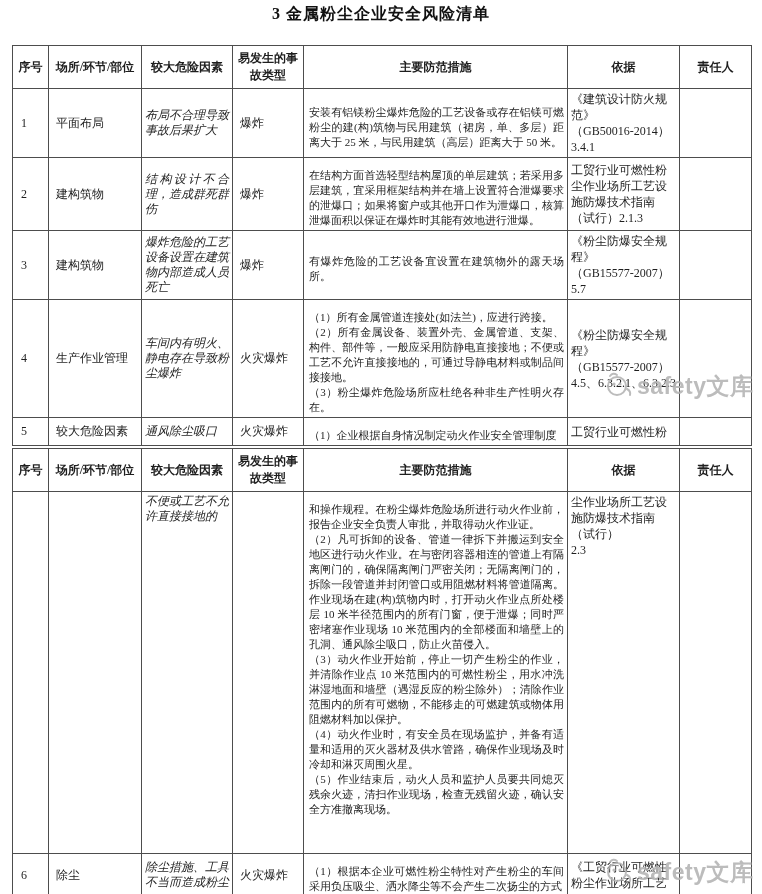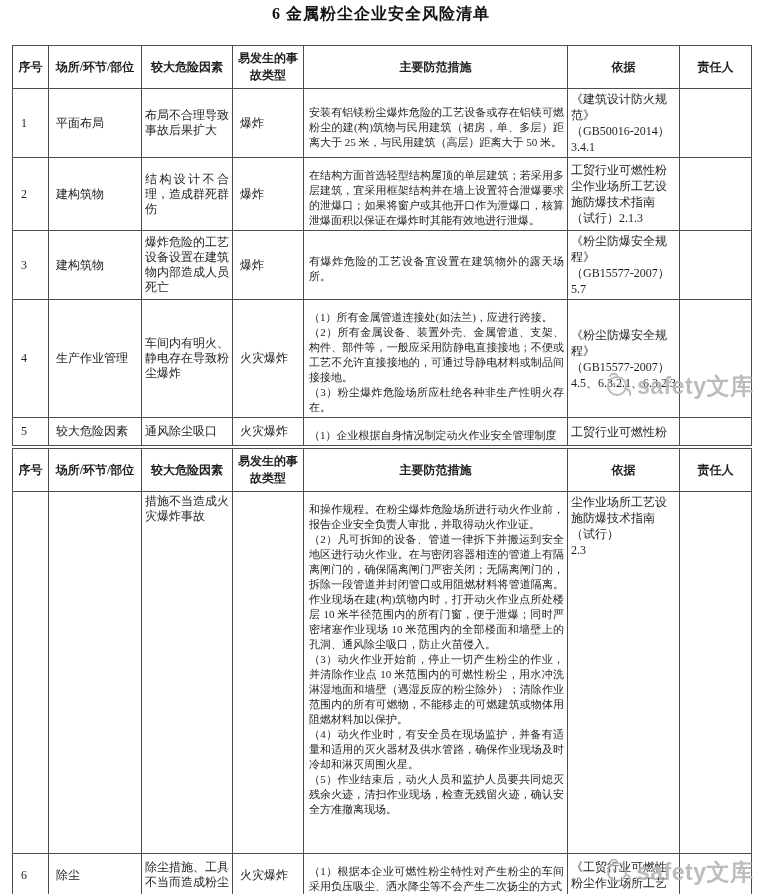--- a/index.html
+++ b/index.html
@@ -31,41 +31,41 @@
   #t0 tbody tr:nth-child(1){height:57px;}
   #t0 tbody tr:nth-child(2){height:68px;}
   #t0 tbody tr:nth-child(3){height:64px;}
   #t0 tbody tr:nth-child(4){height:114px;}
   #t0 tbody tr:nth-child(5){height:22px;}
   #t1 tbody tr:nth-child(1){height:362px;}
   #t1 tbody tr:nth-child(1) td{vertical-align:top;}
   #t1 tbody tr:nth-child(2){height:40px;}
   td.c0{text-align:left;padding:2px 2px 2px 8px;}
   td.c1{padding:2px 4px 2px 7px;}
-  td.c2{padding:2px 3px;text-align:justify;}
+  td.c2{padding:2px 3px;text-align:justify;font-style:italic;}
   td.c3{padding:2px 3px 2px 7px;margin-left:13px;}
   td.c4{padding:10px 3px 2px 5px;font-size:11px;text-align:justify;}
   td.c5{padding:2px 2px 2px 3px;line-height:16px;}
   td.c6{padding:2px;}
   .watermark{
     position:absolute;left:604px;width:156px;height:32px;
     display:flex;align-items:flex-start;gap:3px;
     color:#b3b3b3;opacity:.88;z-index:5;pointer-events:none;
     font-family:"Liberation Sans","DejaVu Sans",sans-serif;
     font-size:23px;font-weight:bold;white-space:nowrap;
   }
   .wm1{top:371px;}
   .wm2{top:857px;}
   .watermark .wm-text{letter-spacing:0.5px;}
   .watermark svg{flex:0 0 auto;}
 </style>
 </head>
 <body>
 
-<h1 class="doc-title">6 金属粉尘企业安全风险清单</h1>
+<h1 class="doc-title">3 金属粉尘企业安全风险清单</h1>
 
 <table class="risk-table" id="t0" style="top:45px">
   <colgroup>
     <col style="width:36px">
       <col style="width:93px">
       <col style="width:91px">
       <col style="width:71px">
       <col style="width:264px">
       <col style="width:112px">
       <col style="width:72px">
@@ -156,21 +156,21 @@
       <th>易发生的事故类型</th>
       <th>主要防范措施</th>
       <th>依据</th>
       <th>责任人</th>
     </tr>
   </thead>
   <tbody>
       <tr>
         <td class="c0"></td>
         <td class="c1"></td>
-        <td class="c2">措施不当造成火灾爆炸事故</td>
+        <td class="c2">不便或工艺不允许直接接地的</td>
         <td class="c3"></td>
         <td class="c4">和操作规程。在粉尘爆炸危险场所进行动火作业前，报告企业安全负责人审批，并取得动火作业证。
 （2）凡可拆卸的设备、管道一律拆下并搬运到安全地区进行动火作业。在与密闭容器相连的管道上有隔离闸门的，确保隔离闸门严密关闭；无隔离闸门的，拆除一段管道并封闭管口或用阻燃材料将管道隔离。作业现场在建(构)筑物内时，打开动火作业点所处楼层 10 米半径范围内的所有门窗，便于泄爆；同时严密堵塞作业现场 10 米范围内的全部楼面和墙壁上的孔洞、通风除尘吸口，防止火苗侵入。
 （3）动火作业开始前，停止一切产生粉尘的作业，并清除作业点 10 米范围内的可燃性粉尘，用水冲洗淋湿地面和墙壁（遇湿反应的粉尘除外）；清除作业范围内的所有可燃物，不能移走的可燃建筑或物体用阻燃材料加以保护。
 （4）动火作业时，有安全员在现场监护，并备有适量和适用的灭火器材及供水管路，确保作业现场及时冷却和淋灭周围火星。
 （5）作业结束后，动火人员和监护人员要共同熄灭残余火迹，清扫作业现场，检查无残留火迹，确认安全方准撤离现场。</td>
         <td class="c5">尘作业场所工艺设施防爆技术指南
 （试行）
 2.3</td>
         <td class="c6"></td>

